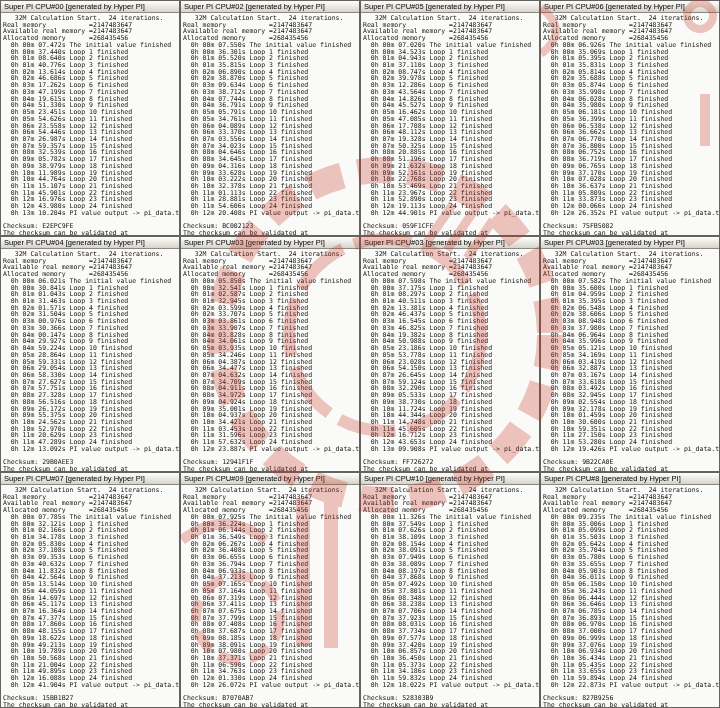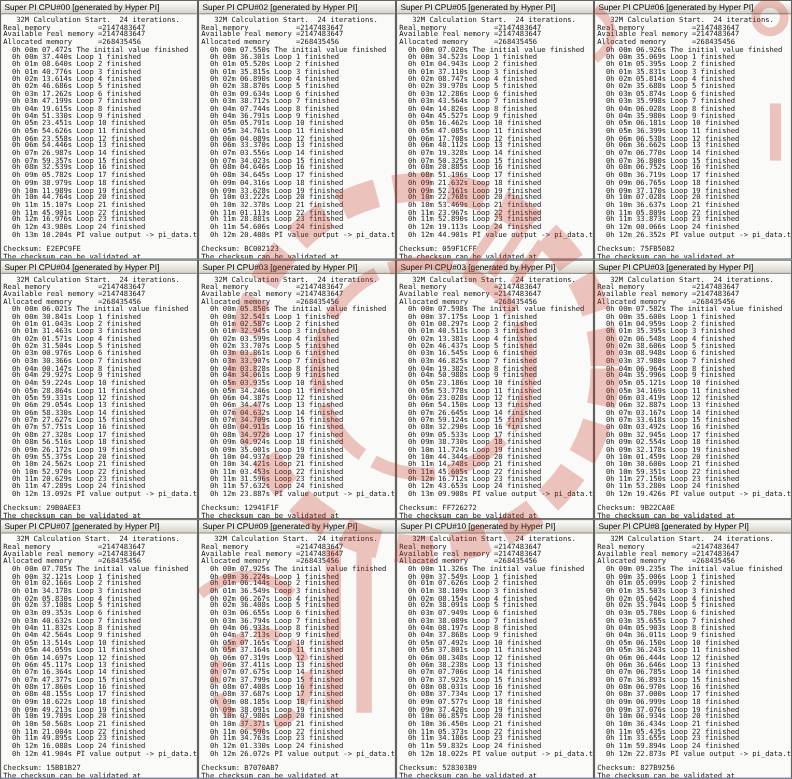--- a/index.html
+++ b/index.html
@@ -1,16 +1,16 @@
 <!DOCTYPE html>
 <html><head>
 <meta charset="utf-8">
 <style>
   html,body{margin:0;padding:0;background:#6e6e6e;}
-  #stage{position:relative;width:720px;height:708px;overflow:hidden;background:#1d4ed8;
+  #stage{position:relative;width:720px;height:708px;overflow:hidden;background:#404040;
          font-family:"Liberation Sans",sans-serif;}
   #grid{position:absolute;left:0;top:0;display:grid;width:720px;height:708px;
         grid-template-columns:repeat(4,180px);grid-template-rows:repeat(3,236px);}
   .win{box-sizing:border-box;width:180px;height:236px;overflow:hidden;
        background:#fafaf8;border:1px solid #62625e;display:flex;flex-direction:column;}
   .titlebar{box-sizing:border-box;height:12px;flex:0 0 12px;
             background:linear-gradient(180deg,#fdfdfb 0%,#e9e7e1 55%,#d6d3cb 100%);
             border-bottom:1px solid #8b8981;color:#000;
             font-size:7.5px;line-height:11px;padding:0 3px;white-space:nowrap;overflow:hidden;}
   .console{margin:0;padding:2px 16px 0 2px;flex:1 1 auto;overflow:hidden;

